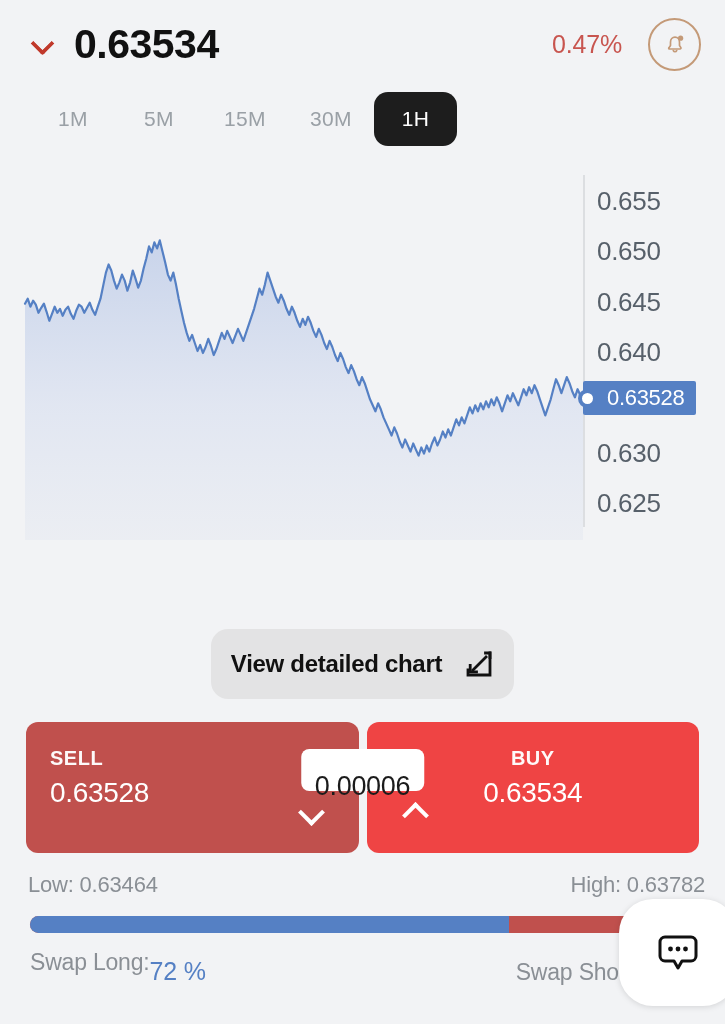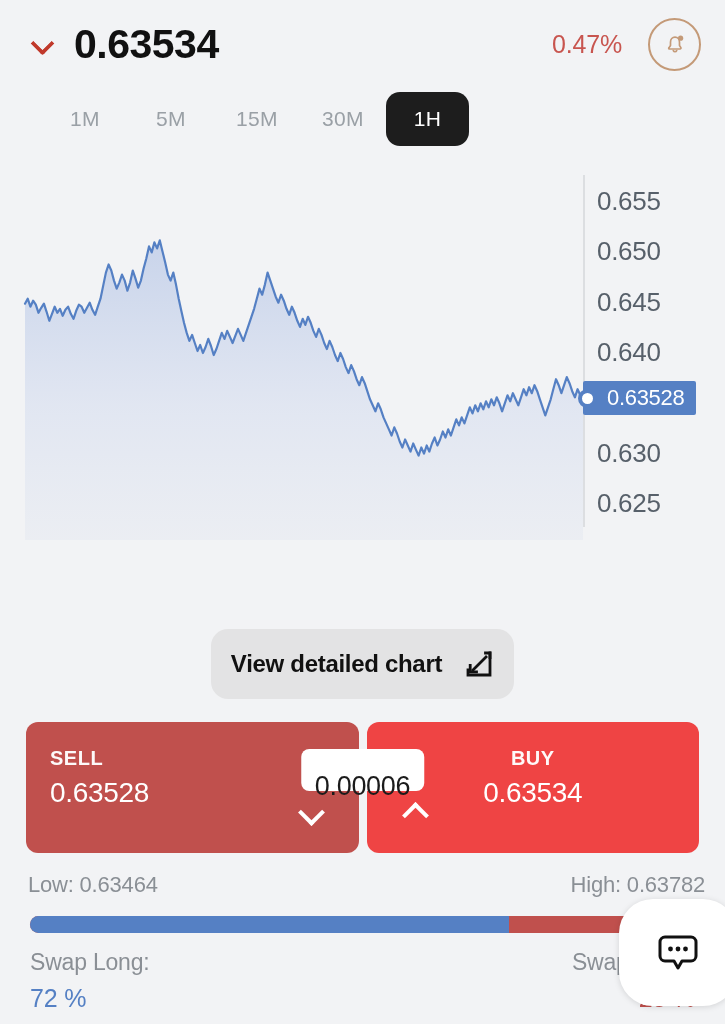--- a/index.html
+++ b/index.html
@@ -37,21 +37,21 @@
   }
   .bell-btn {
     width: 53px; height: 53px; border-radius: 50%;
     border: 2px solid #c49a78; background: transparent;
     display: flex; align-items: center; justify-content: center;
     flex: 0 0 53px;
   }
   .bell-btn svg { display: block; }
 
   
-  .tabs { display: flex; align-items: center; padding: 0 42px; height: 62px; gap: 0; }
+  .tabs { display: flex; align-items: center; padding: 0 30px; height: 62px; gap: 0; }
   .tab {
     font-size: 21px; color: #9aa0a6; letter-spacing: 0.3px;
     padding: 0 10px; min-width: 86px; text-align: center;
     height: 54px; line-height: 54px;
   }
   .tab.active {
     background: #1d1d1d; color: #ffffff; border-radius: 14px;
     min-width: 83px;
   }
 
@@ -130,21 +130,21 @@
     display: flex; overflow: hidden; background: #c0504d;
   }
   .sent-long { background: #5580c4; height: 100%; }
   .sent-short { background: #c0504d; height: 100%; flex: 1 1 auto; }
 
   
   .swaps {
     display: flex; justify-content: space-between;
     margin: 16px 30px 0 30px;
   }
-  .swap-col { display: flex; flex-direction: column; }
+  .swap-col { display: flex; }
   .swap-col.right { align-items: flex-end; }
   .swap-title { font-size: 23px; color: #8a8f95; letter-spacing: -0.2px; }
   .swap-val { font-size: 25px; margin-top: 8px; letter-spacing: -0.2px; }
   .swap-val.long { color: #5580c4; }
   .swap-val.short { color: #c0504d; }
 
   
   .chat-fab {
     position: absolute; right: -12px; bottom: 18px;
     width: 118px; height: 107px; background: #fff;

